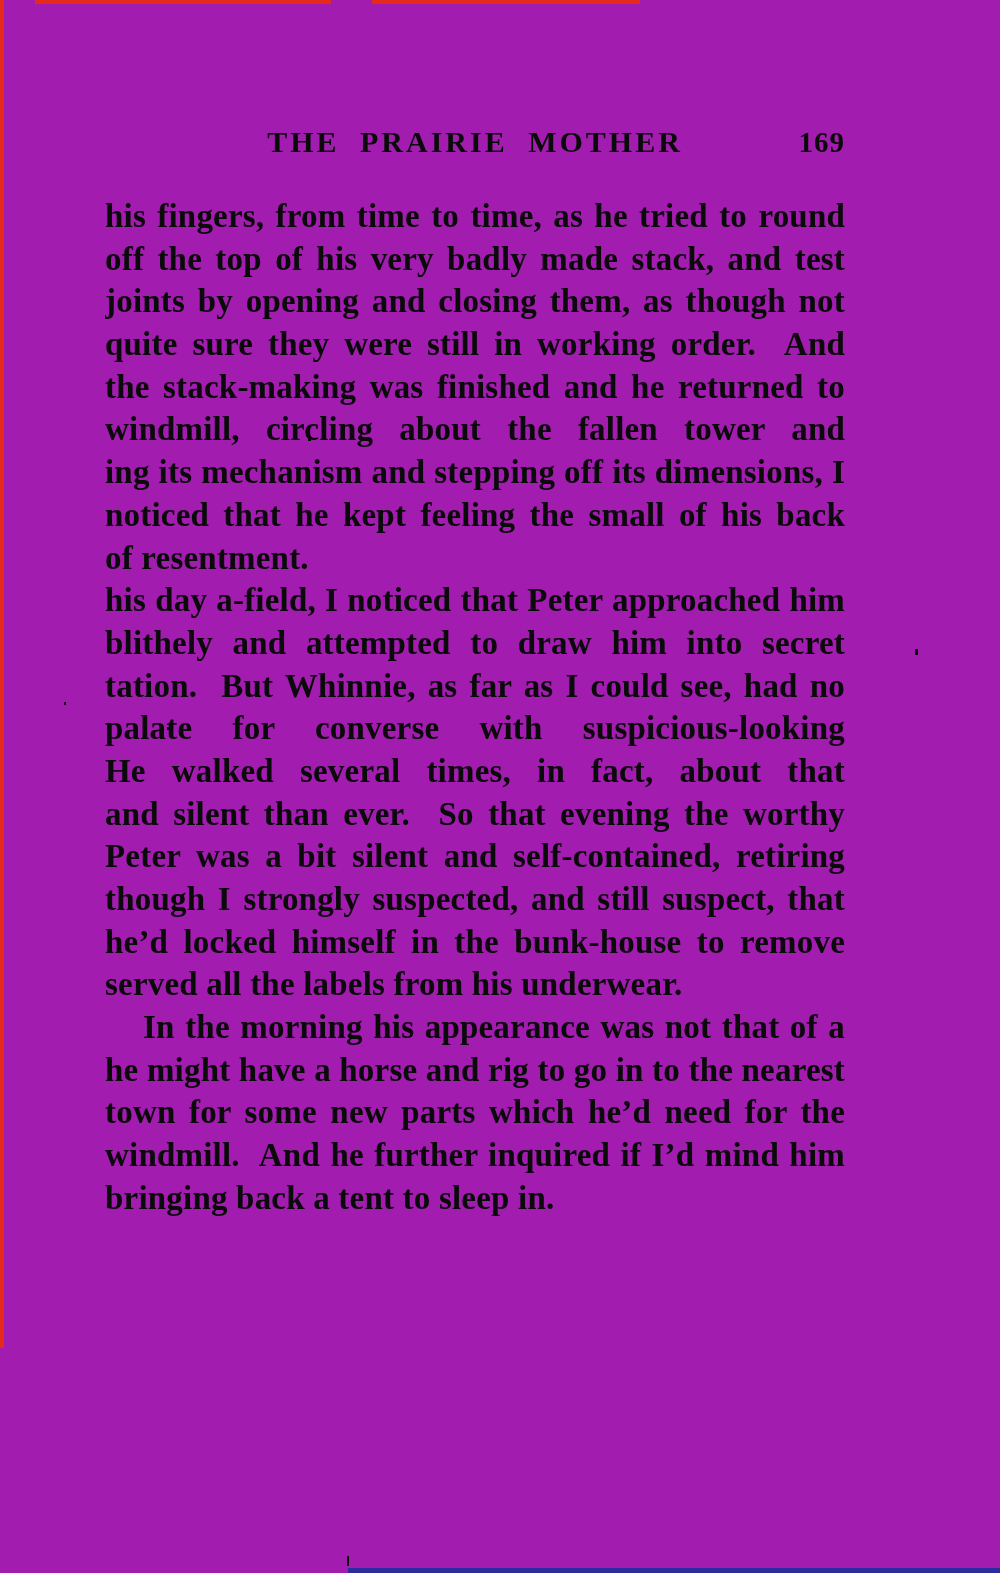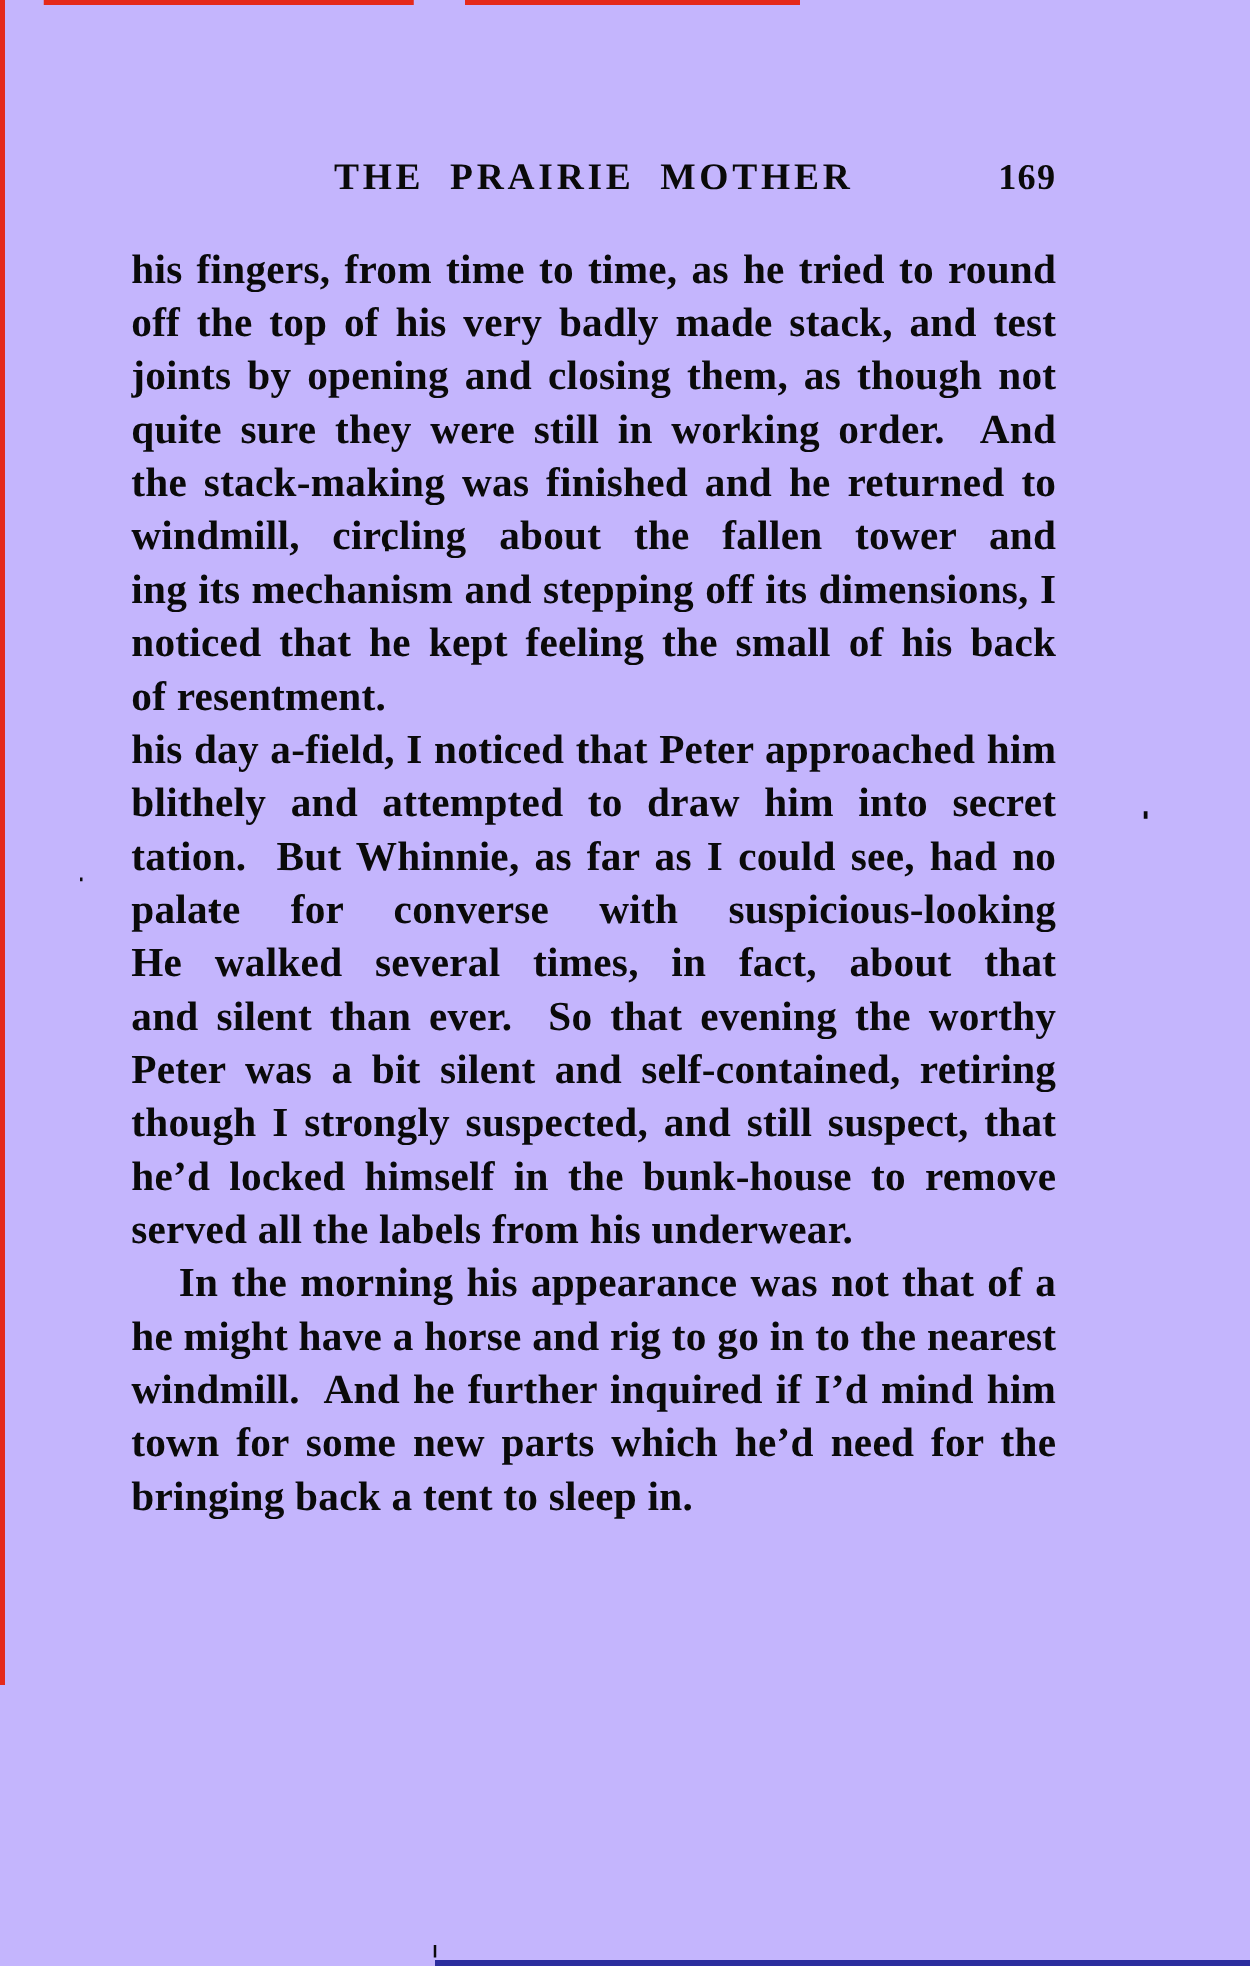--- a/index.html
+++ b/index.html
@@ -4,21 +4,21 @@
 <style>
   html, body {
     margin: 0;
     padding: 0;
     background: #ffffff;
   }
   .page {
     position: relative;
     width: 1000px;
     height: 1573px;
-    background: #c4b5fd;
+    background: #a21caf;
     overflow: hidden;
     font-family: "Liberation Serif", "DejaVu Serif", serif;
     color: #0a0a0a;
   }
   .running-header {
     position: absolute;
     top: 121px;
     left: 105px;
     width: 740px;
     height: 42px;
@@ -101,22 +101,22 @@
         <div class="text-line">He walked several times, in fact, about that mysteri-</div>
         <div class="text-line">and silent than ever.&nbsp; So that evening the worthy</div>
         <div class="text-line">Peter was a bit silent and self-contained, retiring early,</div>
         <div class="text-line">though I strongly suspected, and still suspect, that</div>
         <div class="text-line">he’d locked himself in the bunk-house to remove unob-</div>
         <div class="text-line last">served all the labels from his underwear.</div>
       </div>
       <div>
         <div class="text-line indent">In the morning his appearance was not that of a</div>
         <div class="text-line">he might have a horse and rig to go in to the nearest</div>
+        <div class="text-line">town for some new parts which he’d need for the</div>
         <div class="text-line">windmill.&nbsp; And he further inquired if I’d mind him</div>
-        <div class="text-line">town for some new parts which he’d need for the</div>
         <div class="text-line last">bringing back a tent to sleep in.</div>
       </div>
     </div>
 
   <div id="artifacts">
       <div class="artifact" style="left: 35px; top: 0px; width: 296px; height: 4px; background: rgb(229, 41, 26);"></div>
       <div class="artifact" style="left: 372px; top: 0px; width: 268px; height: 4px; background: rgb(229, 41, 26);"></div>
       <div class="artifact" style="left: 0px; top: 0px; width: 4px; height: 1348px; background: rgb(229, 41, 26);"></div>
       <div class="artifact" style="left: 348px; top: 1568px; width: 652px; height: 5px; background: rgb(43, 45, 158);"></div>
       <div class="artifact" style="left: 915px; top: 649px; width: 3px; height: 6px; background: rgb(10, 10, 10);"></div>

